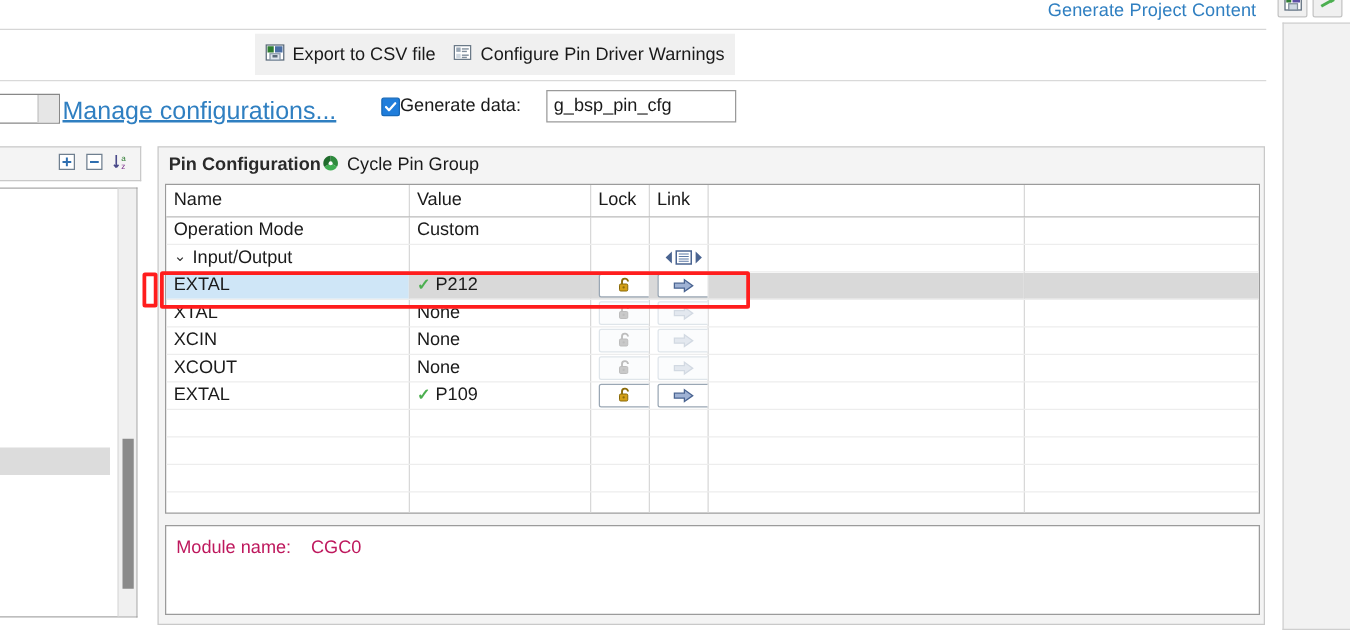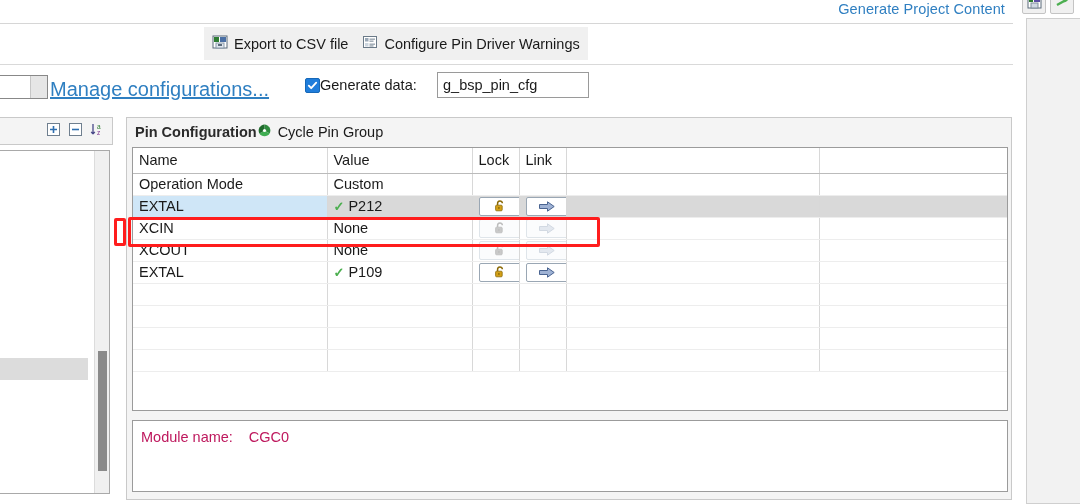--- a/index.html
+++ b/index.html
@@ -322,33 +322,66 @@
         </thead>
         <tbody id="pin-tbody">
             <tr>
               <td class="name-cell indent1"><span>Operation Mode</span></td>
               <td><span>Custom</span></td>
               <td class="ctr"></td>
               <td class="ctr"></td>
               <td></td>
               <td></td>
             </tr>
+            <tr>
+              <td class="name-cell group-cell"><span class="chev">⌄</span><span>Input/Output</span></td>
+              <td><span></span></td>
+              <td class="ctr"></td>
+              <td class="ctr"><span class="sq-btn flat">
+                  <svg width="34" height="14" viewBox="0 0 34 14">
+                    <path d="M7.5 2.2 L2.5 7 L7.5 11.8 Z" fill="#4a6491"></path>
+                    <path d="M26.5 2.2 L31.5 7 L26.5 11.8 Z" fill="#4a6491"></path>
+                    <rect x="11" y="1.8" width="12" height="10.4" fill="#ffffff" stroke="#4a6491" stroke-width="1.2"></rect>
+                    <path d="M13 4.2 H21 M13 6.2 H21 M13 8.2 H21 M13 10 H21" stroke="#5d7aa6" stroke-width="0.9"></path>
+                  </svg>
+                </span></td>
+              <td></td>
+              <td></td>
+            </tr>
             <tr class="sel">
               <td class="name-cell indent2"><span>EXTAL</span></td>
               <td><span class="chk">✓</span><span>P212</span></td>
               <td class="ctr"><span class="sq-btn">
                   <svg width="14" height="14" viewBox="0 0 14 14">
                     <path d="M4.6 6.2 V4.4 A2.4 2.4 0 0 1 9.4 4.2" fill="none" stroke="#8a6a08" stroke-width="1.5"></path>
                     <rect x="2.6" y="6.2" width="6.6" height="5.6" rx="1" fill="#d4a017" stroke="#8a6a08" stroke-width="0.8"></rect>
                     <circle cx="5.9" cy="8.9" r="0.9" fill="#8a6a08"></circle>
                   </svg>
                 </span></td>
               <td class="ctr"><span class="sq-btn">
                   <svg width="18" height="13" viewBox="0 0 18 13">
                     <path d="M1.5 4.5 H9.5 V1.8 L16.2 6.5 L9.5 11.2 V8.5 H1.5 Z" fill="#9fb2d4" stroke="#4a6491" stroke-width="1"></path>
+                  </svg>
+                </span></td>
+              <td></td>
+              <td></td>
+            </tr>
+            <tr>
+              <td class="name-cell indent2"><span>XTAL</span></td>
+              <td><span>None</span></td>
+              <td class="ctr"><span class="sq-btn off">
+                  <svg width="14" height="14" viewBox="0 0 14 14">
+                    <path d="M4.6 6.2 V4.4 A2.4 2.4 0 0 1 9.4 4.2" fill="none" stroke="#bdbdbd" stroke-width="1.5"></path>
+                    <rect x="2.6" y="6.2" width="6.6" height="5.6" rx="1" fill="#c9c9c9" stroke="#bdbdbd" stroke-width="0.8"></rect>
+                    <circle cx="5.9" cy="8.9" r="0.9" fill="#bdbdbd"></circle>
+                  </svg>
+                </span></td>
+              <td class="ctr"><span class="sq-btn off">
+                  <svg width="18" height="13" viewBox="0 0 18 13">
+                    <path d="M1.5 4.5 H9.5 V1.8 L16.2 6.5 L9.5 11.2 V8.5 H1.5 Z" fill="#e3e8ef" stroke="#d2d9e2" stroke-width="1"></path>
                   </svg>
                 </span></td>
               <td></td>
               <td></td>
             </tr>
             <tr>
               <td class="name-cell indent2"><span>XCIN</span></td>
               <td><span>None</span></td>
               <td class="ctr"><span class="sq-btn off">
                   <svg width="14" height="14" viewBox="0 0 14 14">

